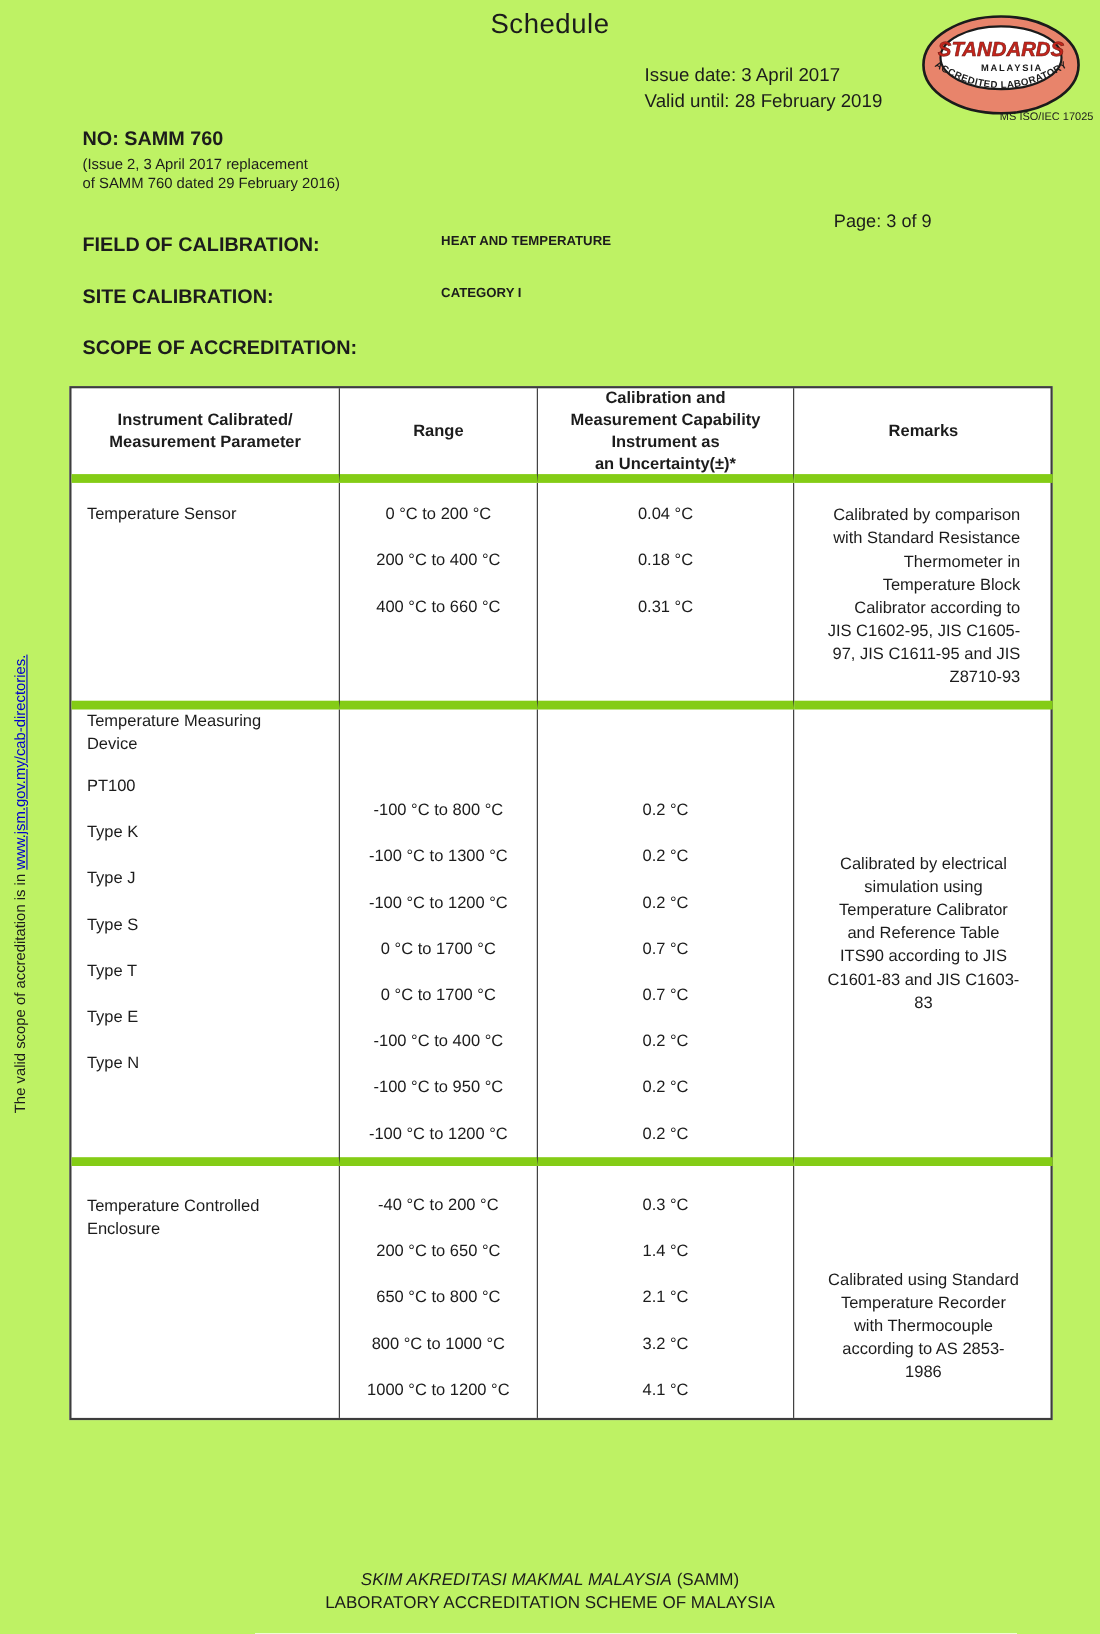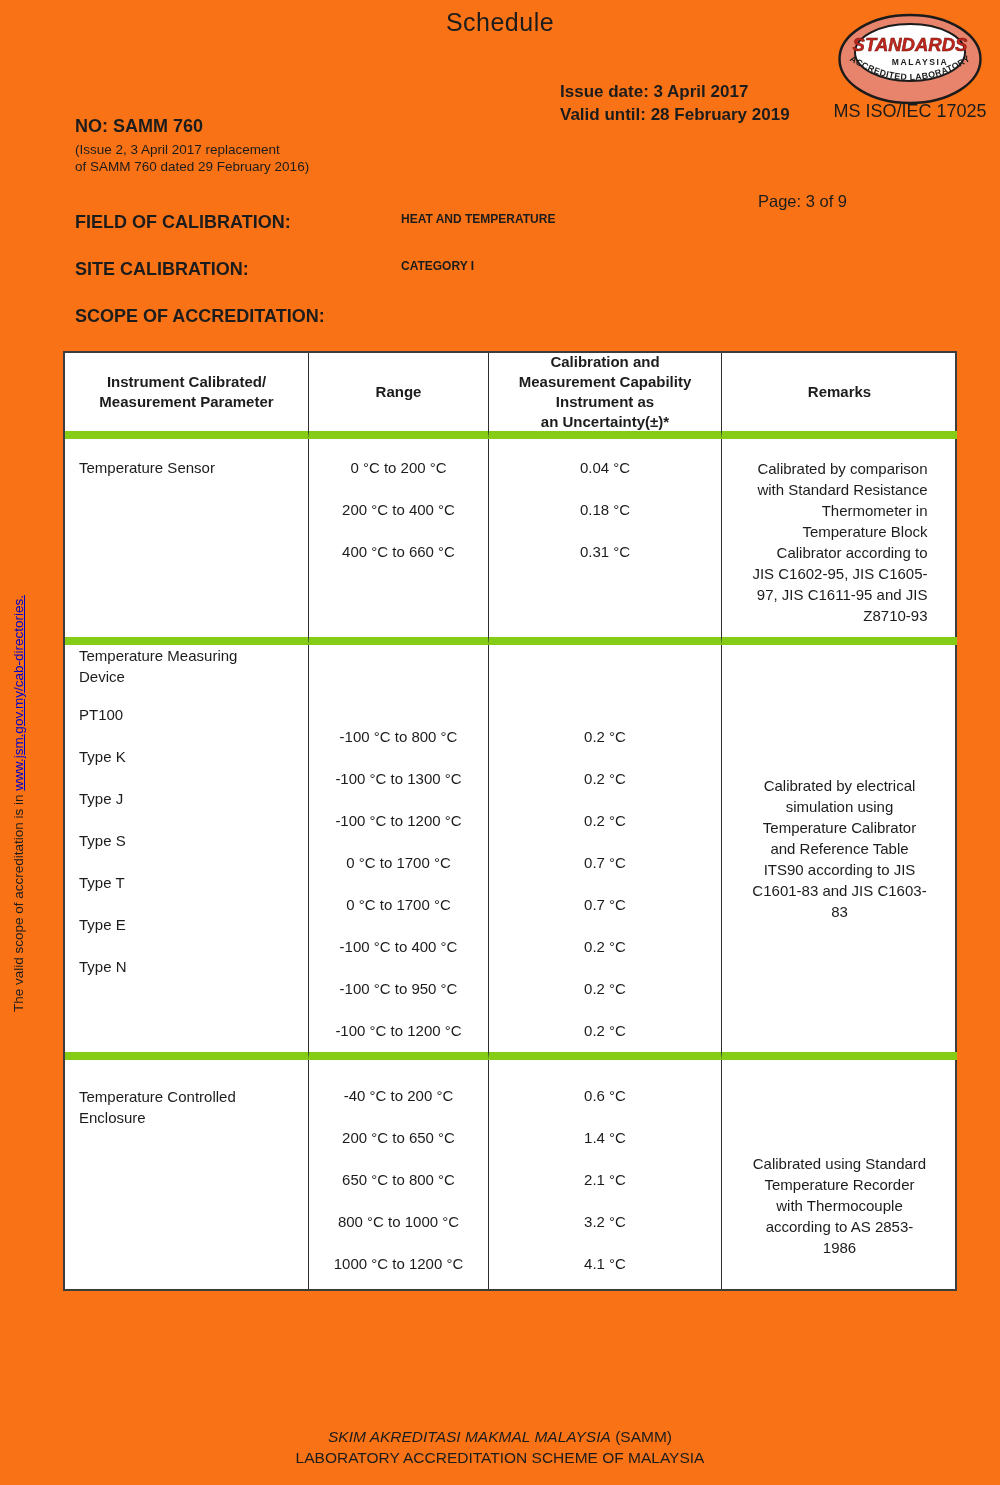--- a/index.html
+++ b/index.html
@@ -1,23 +1,23 @@
 <!DOCTYPE html>
 <html><head>
 <meta charset="utf-8">
 <style>
   html,body { margin:0; padding:0; background:#ffffff; }
   .page {
-    position:relative; width:1000px; height:1485px; background:#f97316;
+    position:relative; width:1000px; height:1485px; background:#bef264;
     font-family:"Liberation Sans", sans-serif; color:#1c1c1c; overflow:hidden;
   }
   .doc-title { position:absolute; left:0; right:0; top:8px; text-align:center; font-size:25px; letter-spacing:0.5px; }
-  .issue-block { position:absolute; left:560px; top:57px; font-weight:bold; font-size:17px; line-height:23px; white-space:nowrap;margin-top:23px; }
+  .issue-block { position:absolute; left:586px; top:57px; font-weight:normal; font-size:17px; line-height:23px; white-space:nowrap; }
   .logo-wrap { position:absolute; left:836px; top:13px; width:148px; height:92px; }
-  .iso-label { position:absolute; left:826px; top:101px; width:168px; text-align:center; font-size:18px; }
+  .iso-label { position:absolute; left:826px; top:101px; width:168px; text-align:right; font-size:10px; }
   .cert-no { position:absolute; left:75px; top:116px; font-weight:bold; font-size:18px; }
   .cert-note { position:absolute; left:75px; top:141px; font-size:13.5px; line-height:17px; }
   .page-indicator { position:absolute; left:758px; top:192px; font-size:16.5px; }
   .meta-label { position:absolute; left:75px; font-weight:bold; font-size:18px; white-space:nowrap;text-align:right; }
   .meta-value { position:absolute; left:401px; font-weight:bold; font-size:12px; white-space:nowrap; }
   .row-field { top:212px; } .row-site { top:259px; } .row-scope { top:306px; }
 
   
   .cal-table {
     position:absolute; left:63px; top:351px; width:894px;
@@ -173,21 +173,21 @@
       </div>
     </div>
     <div class="cell-mid vline pt26">
       <div class="line42">-40 °C to 200 °C</div>
       <div class="line42">200 °C to 650 °C</div>
       <div class="line42">650 °C to 800 °C</div>
       <div class="line42">800 °C to 1000 °C</div>
       <div class="line42">1000 °C to 1200 °C</div>
     </div>
     <div class="cell-mid vline pt26">
-      <div class="line42">0.6 °C</div>
+      <div class="line42">0.3 °C</div>
       <div class="line42">1.4 °C</div>
       <div class="line42">2.1 °C</div>
       <div class="line42">3.2 °C</div>
       <div class="line42">4.1 °C</div>
     </div>
     <div class="remarks rem-low">
       <div class="remarks-inner">Calibrated using Standard Temperature Recorder with Thermocouple according to AS 2853-1986</div>
     </div>
 
   </div>

